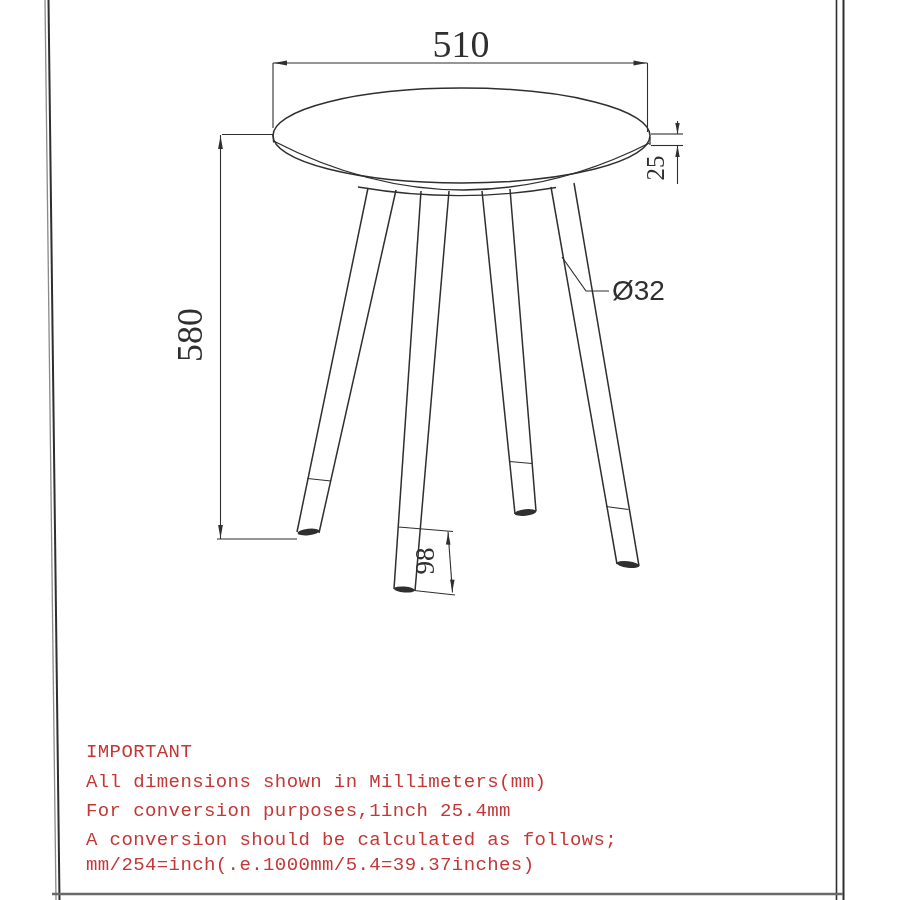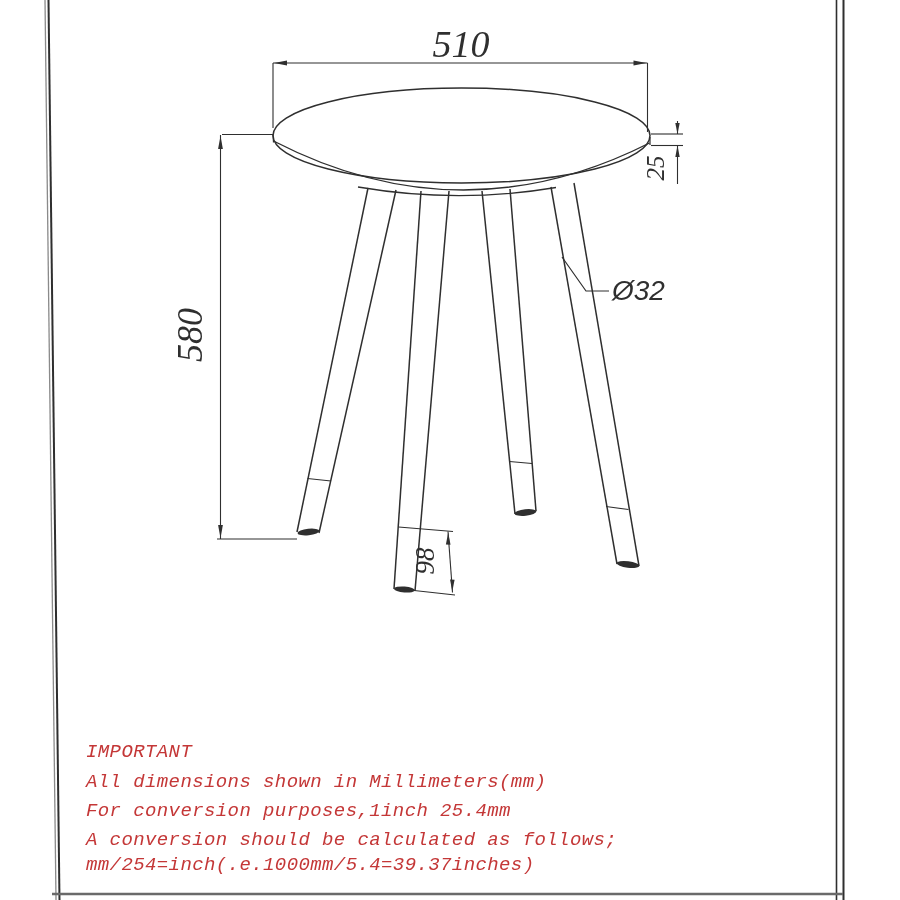--- a/index.html
+++ b/index.html
@@ -6,21 +6,20 @@
     --line:#2f2f2f;
     --note-red:#c43737;
   }
   html,body{margin:0;padding:0;background:#ffffff;}
   .stage{
     position:relative;
     width:900px;height:900px;
     background:#ffffff;
     overflow:hidden;
     font-family:"Liberation Sans", sans-serif;
-    font-style:italic;
   }
   svg{position:absolute;left:0;top:0;}
   .stroke{stroke:var(--line);fill:none;}
   .fill{fill:var(--line);stroke:none;}
   .dim-text{
     font-family:"Liberation Serif","DejaVu Serif",serif;
     fill:var(--line);
   }
   .callout-text{
     font-family:"Liberation Sans","DejaVu Sans",sans-serif;

